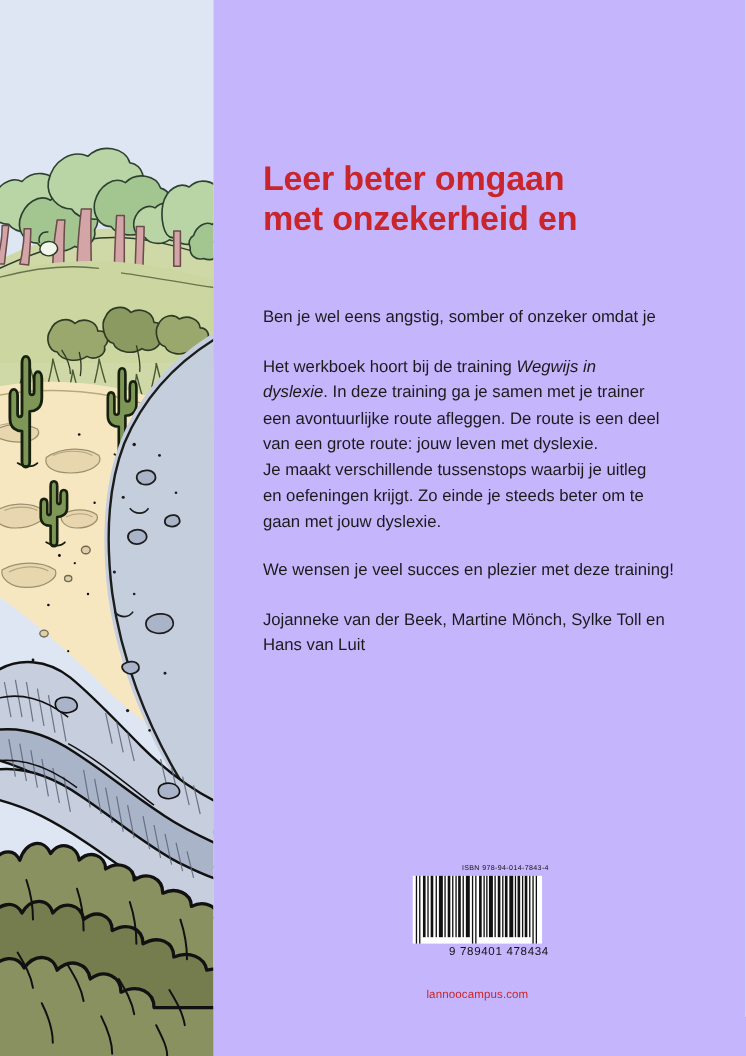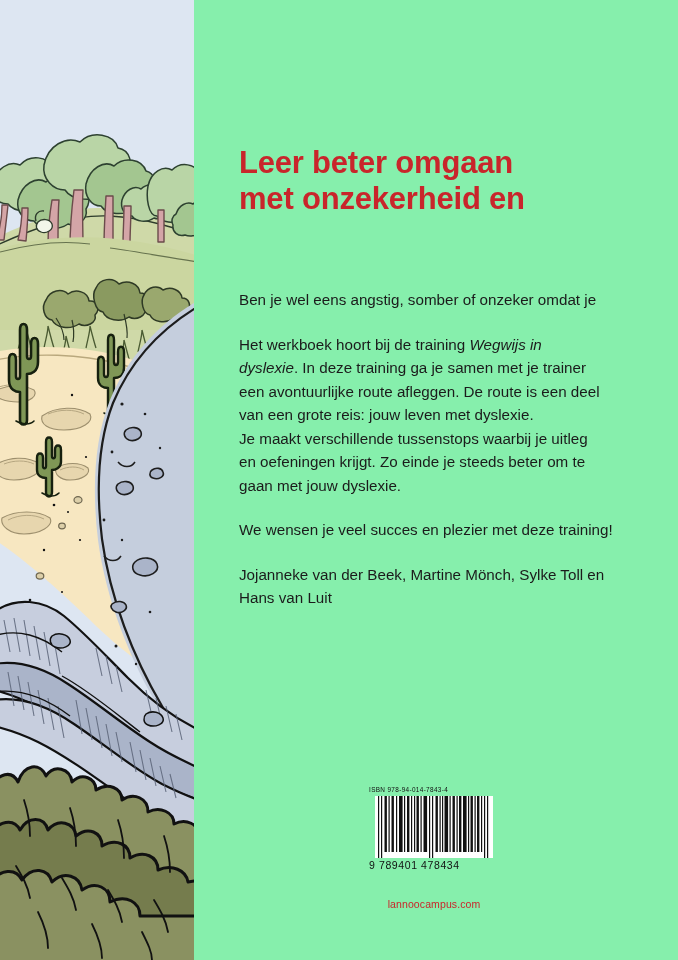--- a/index.html
+++ b/index.html
@@ -37,21 +37,21 @@
     height: 960px;
   }
 
   
   #content {
     position: absolute;
     left: 194px;
     top: 0;
     width: 484px;
     height: 960px;
-    background: #86efac;
+    background: #c4b5fd;
   }
 
   #title {
     position: absolute;
     left: 45px;
     top: 124px;
     width: 400px;
     font-family: "Liberation Sans", sans-serif;
     font-weight: bold;
     font-size: 31px;
@@ -65,33 +65,33 @@
     position: absolute;
     left: 45px;
     top: 272px;
     width: 400px;
     font-family: "Liberation Sans", sans-serif;
     font-size: 15.2px;
     line-height: 23.5px;
     color: #1b1b1b;
   }
   #body-copy p {
-    margin: 16px 0 21px 0;
+    margin: 5px 0 21px 0;
   }
   #body-copy p:last-child { margin-bottom: 0; }
   #body-copy .ln { display: block; }
   #body-copy i { font-style: italic; }
 
   
   #barcode-block {
     position: absolute;
     left: 175px;
     top: 786px;
     width: 130px;
-    text-align: left;
+    text-align: right;
   }
   #isbn-text {
     font-family: "Liberation Sans", sans-serif;
     font-size: 6.4px;
     letter-spacing: 0.35px;
     color: #111;
     margin-bottom: 3px;
     white-space: nowrap;
   }
   #barcode-bars {
@@ -322,21 +322,21 @@
     <div id="body-copy">
 
       <p>
         <span class="ln">Ben je wel eens angstig, somber of onzeker omdat je</span>
       </p>
 
       <p>
         <span class="ln"><span>Het werkboek hoort bij de training </span><i>Wegwijs in</i></span>
         <span class="ln"><i>dyslexie</i><span>. In deze training ga je samen met je trainer</span></span>
         <span class="ln">een avontuurlijke route afleggen. De route is een deel</span>
-        <span class="ln">van een grote reis: jouw leven met dyslexie.</span>
+        <span class="ln">van een grote route: jouw leven met dyslexie.</span>
         <span class="ln">Je maakt verschillende tussenstops waarbij je uitleg</span>
         <span class="ln">en oefeningen krijgt. Zo einde je steeds beter om te</span>
         <span class="ln">gaan met jouw dyslexie.</span>
       </p>
 
 
       <p>
         <span class="ln">We wensen je veel succes en plezier met deze training!</span>
       </p>
 

